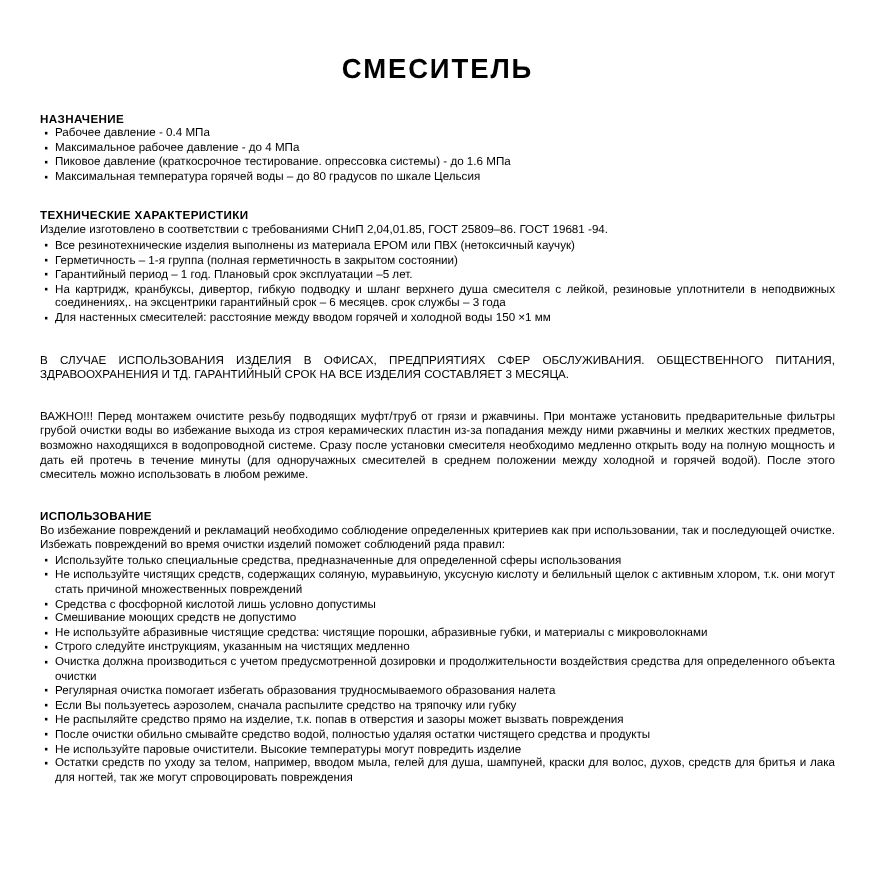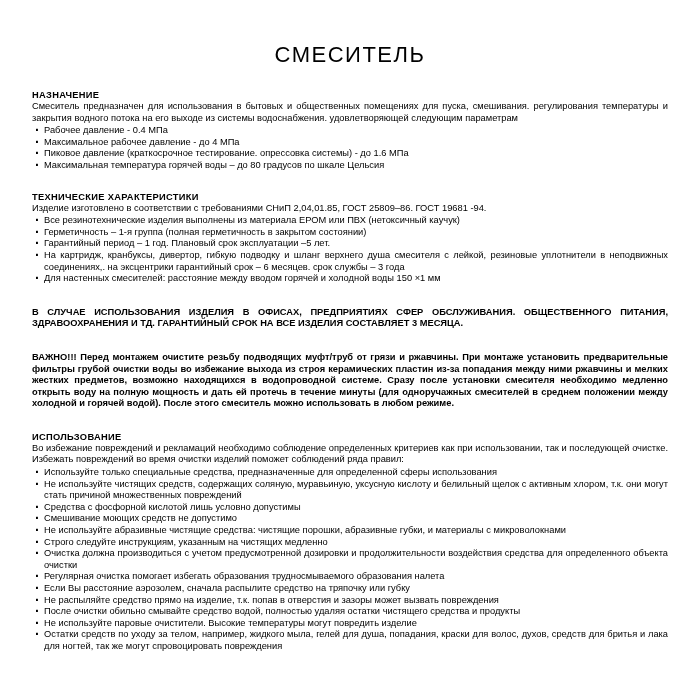--- a/index.html
+++ b/index.html
@@ -17,41 +17,41 @@
   .page {
     width: 700px;
     height: 700px;
     box-sizing: border-box;
     padding: 0 32px;
     position: relative;
   }
   .doc-title {
     text-align: center;
     font-size: 22px;
-    font-weight: normal;
+    font-weight: bold;
     letter-spacing: 1.5px;
     margin: 42px 0 22px 0;
   }
   .section {
     margin-bottom: 9px;
   }
   .section-heading {
     font-size: 9.3px;
     font-weight: bold;
     letter-spacing: 0.3px;
     margin-bottom: 1px;
   }
   .para {
     font-size: 9.3px;
     line-height: 11.6px;
     text-align: justify;
     margin: 0 0 1px 0;
   }
   .para.bold {
-    font-weight: bold;
+    font-weight: normal;
   }
   ul.bullets {
     list-style: none;
     margin: 0;
     padding: 0;
   }
   ul.bullets li {
     font-size: 9.3px;
     line-height: 11.6px;
     text-align: justify;
@@ -73,21 +73,20 @@
 </style>
 </head>
 <body>
 
 <div class="page">
 
   <div class="doc-title">СМЕСИТЕЛЬ</div>
 
   <div class="section">
     <div class="section-heading">НАЗНАЧЕНИЕ</div>
-    <p class="para">Смеситель предназначен для использования в бытовых и общественных помещениях для пуска, смешивания. регулирования температуры и закрытия водного потока на его выходе из системы водоснабжения. удовлетворяющей следующим параметрам</p>
     <ul class="bullets">
       <li>Рабочее давление - 0.4 МПа</li>
       <li>Максимальное рабочее давление - до 4 МПа</li>
       <li>Пиковое давление (краткосрочное тестирование. опрессовка системы) - до 1.6 МПа</li>
       <li>Максимальная температура горячей воды – до 80 градусов по шкале Цельсия</li>
     </ul>
   </div>
 
   <div class="gap-m"></div>
 
@@ -122,21 +121,21 @@
     <p class="para">Во избежание повреждений и рекламаций необходимо соблюдение определенных критериев как при использовании, так и последующей очистке. Избежать повреждений во время очистки изделий поможет соблюдений ряда правил:</p>
     <ul class="bullets">
       <li>Используйте только специальные средства, предназначенные для определенной сферы использования</li>
       <li>Не используйте чистящих средств, содержащих соляную, муравьиную, уксусную кислоту и белильный щелок с активным хлором, т.к. они могут стать причиной множественных повреждений</li>
       <li>Средства с фосфорной кислотой лишь условно допустимы</li>
       <li>Смешивание моющих средств не допустимо</li>
       <li>Не используйте абразивные чистящие средства: чистящие порошки, абразивные губки, и материалы с микроволокнами</li>
       <li>Строго следуйте инструкциям, указанным на чистящих медленно</li>
       <li>Очистка должна производиться с учетом предусмотренной дозировки и продолжительности воздействия средства для определенного объекта очистки</li>
       <li>Регулярная очистка помогает избегать образования трудносмываемого образования налета</li>
-      <li>Если Вы расстояние аэрозолем, сначала распылите средство на тряпочку или губку</li>
+      <li>Если Вы пользуетесь аэрозолем, сначала распылите средство на тряпочку или губку</li>
       <li>Не распыляйте средство прямо на изделие, т.к. попав в отверстия и зазоры может вызвать повреждения</li>
       <li>После очистки обильно смывайте средство водой, полностью удаляя остатки чистящего средства и продукты</li>
       <li>Не используйте паровые очистители. Высокие температуры могут повредить изделие</li>
-      <li>Остатки средств по уходу за телом, например, жидкого мыла, гелей для душа, попадания, краски для волос, духов, средств для бритья и лака для ногтей, так же могут спровоцировать повреждения</li>
+      <li>Остатки средств по уходу за телом, например, вводом мыла, гелей для душа, шампуней, краски для волос, духов, средств для бритья и лака для ногтей, так же могут спровоцировать повреждения</li>
     </ul>
   </div>
 
 </div>
 
 </body></html>

